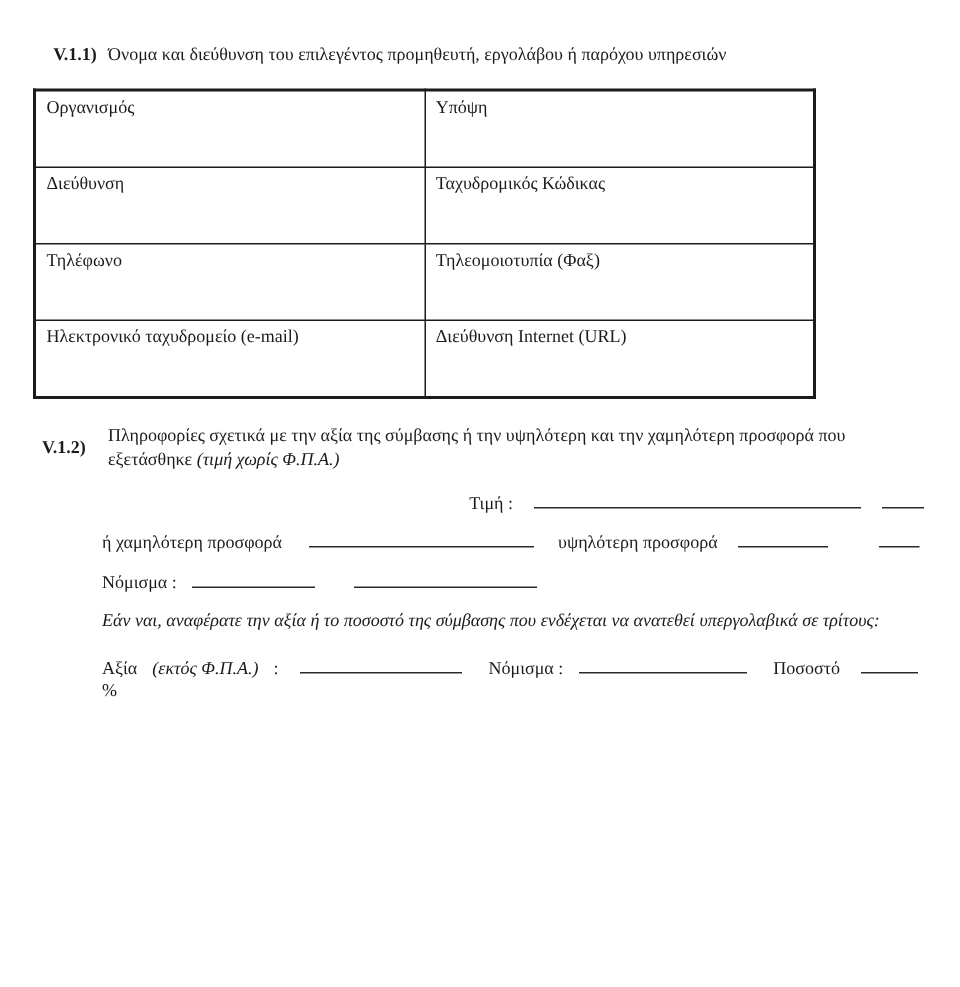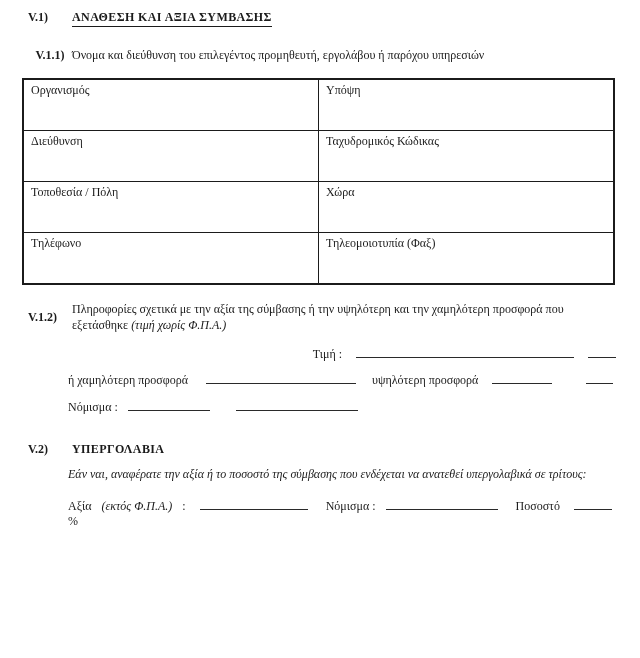--- a/index.html
+++ b/index.html
@@ -35,21 +35,21 @@
     border-bottom: 1.2px solid #2a2a2a;
     height: 11px;
     vertical-align: baseline;
   }
 
   
   .contact-table {
     border-collapse: collapse;
     margin-top: 15px;
     margin-left: -6px;
-    width: 593px;
+    width: 522px;
     table-layout: fixed;
   }
   .contact-table td {
     border: 1.4px solid #1b1b1b;
     height: 44px;
     vertical-align: top;
     padding: 3px 4px 3px 7px;
     font-size: 12px;
   }
   .contact-table { border: 2px solid #1b1b1b; }
@@ -81,48 +81,44 @@
   .gap10 { display:inline-block; width: 10px; }
   .gap12 { display:inline-block; width: 12px; }
   .gap20 { display:inline-block; width: 20px; }
   .gap28 { display:inline-block; width: 28px; }
 </style>
 </head>
 <body>
 
 <div class="page">
 
-  <div class="row sec-v1">
-    <span class="num">V.1)</span>
-    <span class="caps-title underlined">ΑΝΑΘΕΣΗ ΚΑΙ ΑΞΙΑ ΣΥΜΒΑΣΗΣ</span>
-  </div>
 
   <div class="row sec-v11">
     <span class="num">V.1.1)</span>
     <span class="b">Όνομα και διεύθυνση του επιλεγέντος προμηθευτή, εργολάβου ή παρόχου υπηρεσιών</span>
   </div>
 
 
   <table class="contact-table">
     <tbody>
         <tr>
       <td><span>Οργανισμός</span></td>
       <td><span>Υπόψη</span></td>
     </tr>
     <tr>
       <td><span>Διεύθυνση</span></td>
       <td><span>Ταχυδρομικός Κώδικας</span></td>
     </tr>
     <tr>
-      <td><span>Τοποθεσία / Πόλη</span></td>
-      <td><span>Χώρα</span></td>
+      <td><span>Τηλέφωνο</span></td>
+      <td><span>Τηλεομοιοτυπία (Φαξ)</span></td>
     </tr>
     <tr>
-      <td><span>Τηλέφωνο</span></td>
-      <td><span>Τηλεομοιοτυπία (Φαξ)</span></td>
+      <td><span>Ηλεκτρονικό ταχυδρομείο (e-mail)</span></td>
+      <td><span>Διεύθυνση Internet (URL)</span></td>
     </tr>
   </tbody>
     </table>
 
   <div class="row sec-v12">
     <span class="num">V.1.2)</span>
     <span class="body-text"><span class="b">Πληροφορίες σχετικά με την αξία της σύμβασης ή την υψηλότερη και την χαμηλότερη προσφορά που εξετάσθηκε</span>
       <span class="it">(τιμή χωρίς Φ.Π.Α.)</span></span>
   </div>
 
@@ -147,24 +143,20 @@
   </div>
 
   <div class="indent currency-line">
     <span class="b">Νόμισμα :</span>
     <span class="gap4"></span>
     <span class="bl" style="width:82px"></span>
     <span class="gap20"></span>
     <span class="bl" style="width:122px"></span>
   </div>
 
-  <div class="row sec-v2">
-    <span class="num">V.2)</span>
-    <span class="caps-title">ΥΠΕΡΓΟΛΑΒΙΑ</span>
-  </div>
 
 
   <div class="indent ifyes-para it">Εάν ναι, αναφέρατε την αξία ή το ποσοστό της σύμβασης που ενδέχεται να ανατεθεί υπεργολαβικά σε τρίτους:</div>
 
   <div class="indent value-line">
     <span>Αξία</span>
     <span class="gap4"></span>
     <span class="it">(εκτός Φ.Π.Α.)</span>
     <span class="gap4"></span>
     <span>:</span>

